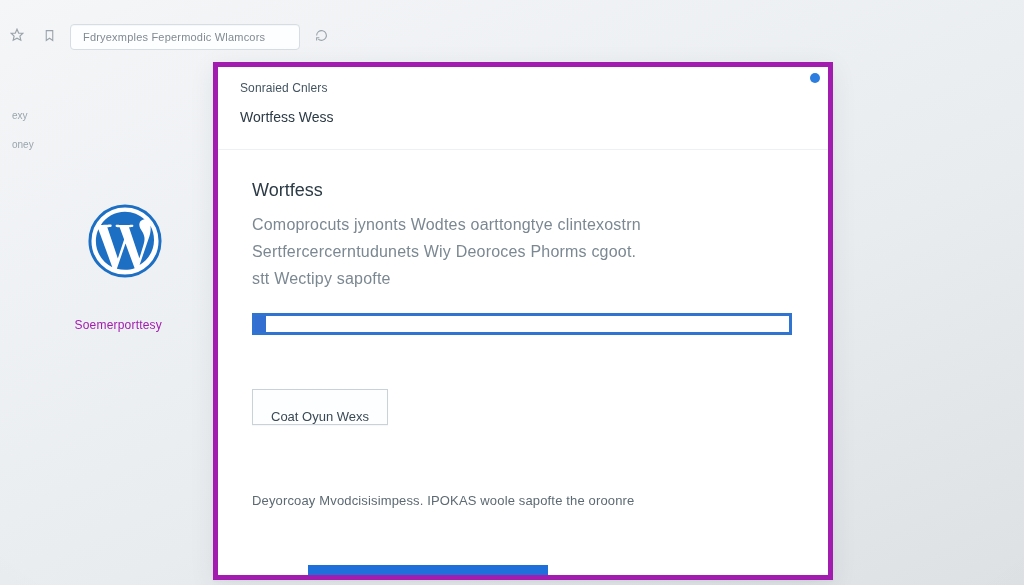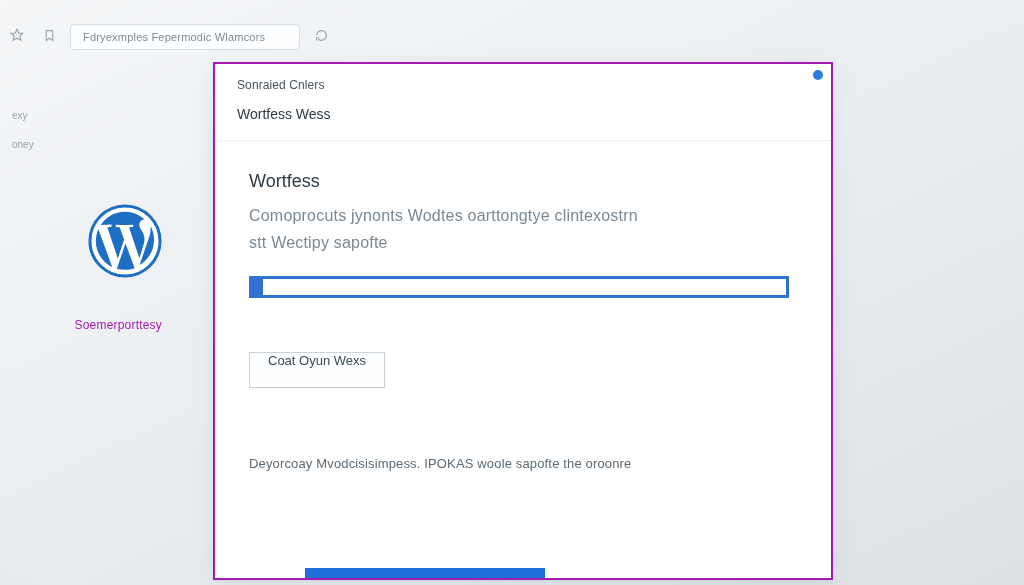--- a/index.html
+++ b/index.html
@@ -77,32 +77,32 @@
   }
 
   
   .card {
     position: absolute;
     left: 213px;
     top: 62px;
     width: 620px;
     height: 518px;
     background: #ffffff;
-    border: 2px solid #a21caf;
+    border: 5px solid #a21caf;
     box-shadow: 0 6px 24px rgba(30,45,60,0.08), 0 1px 2px rgba(30,45,60,0.06);
   }
   .card-breadcrumb {
     padding: 14px 22px 0 22px;
     font-size: 12px;
     color: #435461;
     font-weight: 500;
     letter-spacing: 0.1px;
   }
   .card-window-title {
-    padding: 14px 22px 18px 22px;
+    padding: 14px 22px 24px 22px;
     font-size: 14px;
     color: #2b3a45;
     font-weight: 500;
     border-bottom: 1px solid #eef1f3;
   }
   .card-body { padding: 30px 34px 0 34px; }
   .app-title {
     font-size: 30px;
     font-weight: 400;
     color: #3e4b56;
@@ -129,21 +129,21 @@
     background: #ffffff;
     position: relative;
   }
   .progress-inner {
     position: absolute; left: 0; top: 0; bottom: 0;
     background: #336fd0;
     width: 2%;
   }
   .btn {
     margin-top: 54px;
-    display: inline-flex; align-items: flex-start; justify-content: center;
+    display: inline-flex; align-items: flex-end; justify-content: center;
     height: 36px;
     padding: 0 18px;
     border: 1px solid #c9d2d9;
     background: #fdfeff;
     color: #3a4954;
     font-size: 13px;
     cursor: pointer;
     box-shadow: 0 1px 1px rgba(0,0,0,0.03);
   }
   .footer-note {
@@ -229,20 +229,21 @@
   <div class="card-window-title">
     <span>Wortfess Wess</span>
   </div>
 
   <div class="card-body">
 
     <div class="section-heading">
       <span>Wortfess</span>
     </div>
     <div class="desc-line"><span>Comoprocuts jynonts Wodtes  oarttongtye clintexostrn</span></div>
+    <div class="desc-line"><span>Sertfercercerntudunets Wiy Deoroces Phorms cgoot.</span></div>
     <div class="desc-line"><span>stt Wectipy sapofte</span></div>
 
     <div class="progress-outer">
       <div class="progress-inner"></div>
     </div>
 
     <button class="btn">
       <span>Coat Oyun Wexs</span>
     </button>
 

